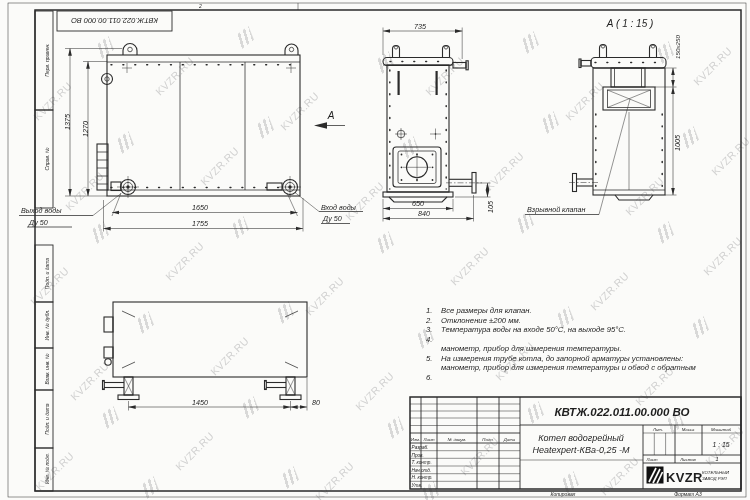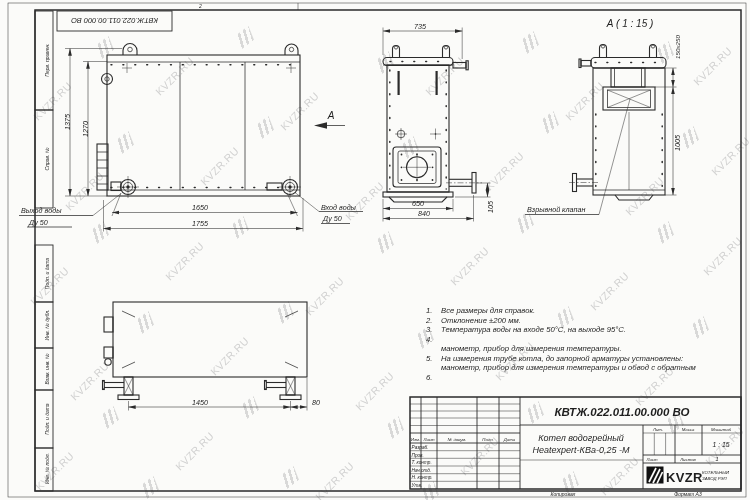--- a/index.html
+++ b/index.html
@@ -435,21 +435,21 @@
       </g>
 
       <text x="563" y="495.8" class="f5" text-anchor="middle">Копировал</text>
       <text x="688" y="495.8" class="f5" text-anchor="middle">Формат А3</text>
     </g>
   </svg>
 
   <div class="notes">
     <div class="row">
         <span class="n">1.</span>
-        <span>Все размеры для справок.</span>
+        <span>Все размеры для клапан.</span>
       </div>
     <div class="row">
         <span class="n">2.</span>
         <span>Отклонение ±200 мм.</span>
       </div>
     <div class="row">
         <span class="n">3.</span>
         <span>Температура воды на входе 50°С, на выходе 95°С.</span>
       </div>
     <div class="row">

